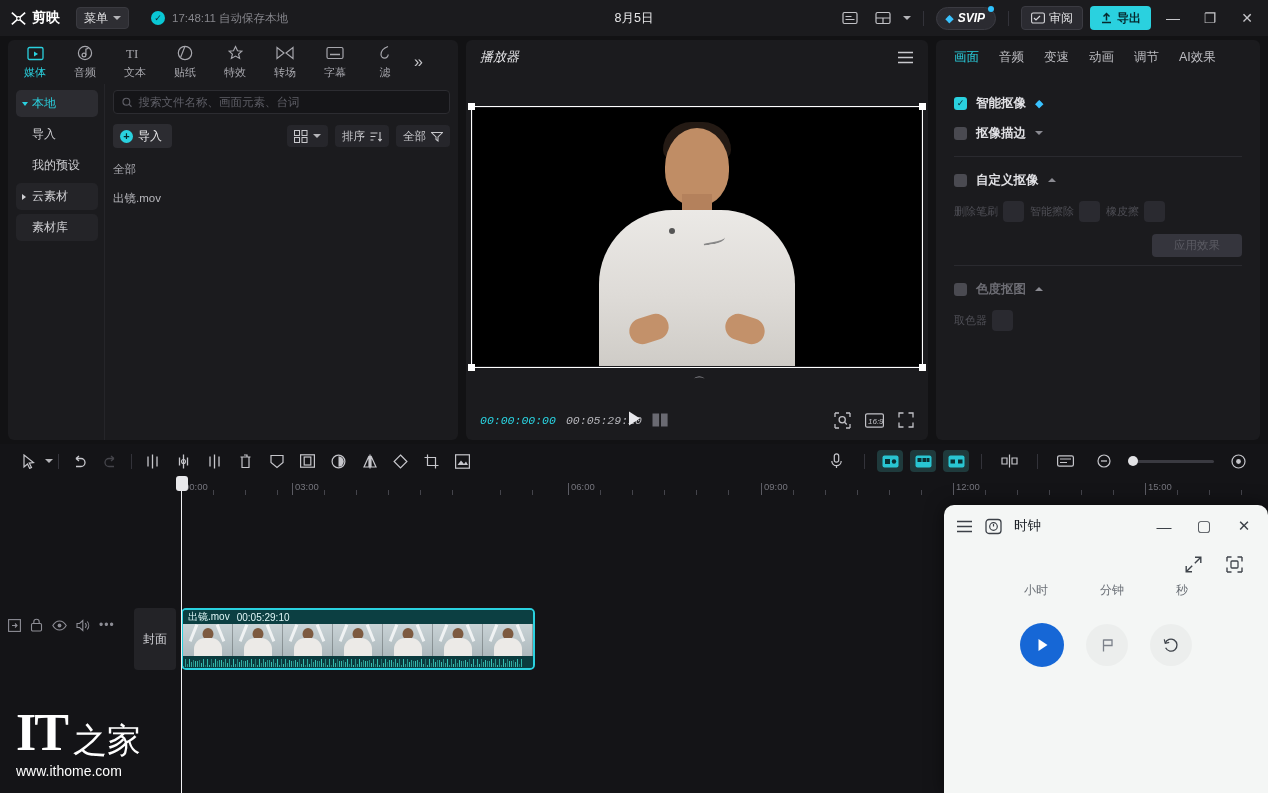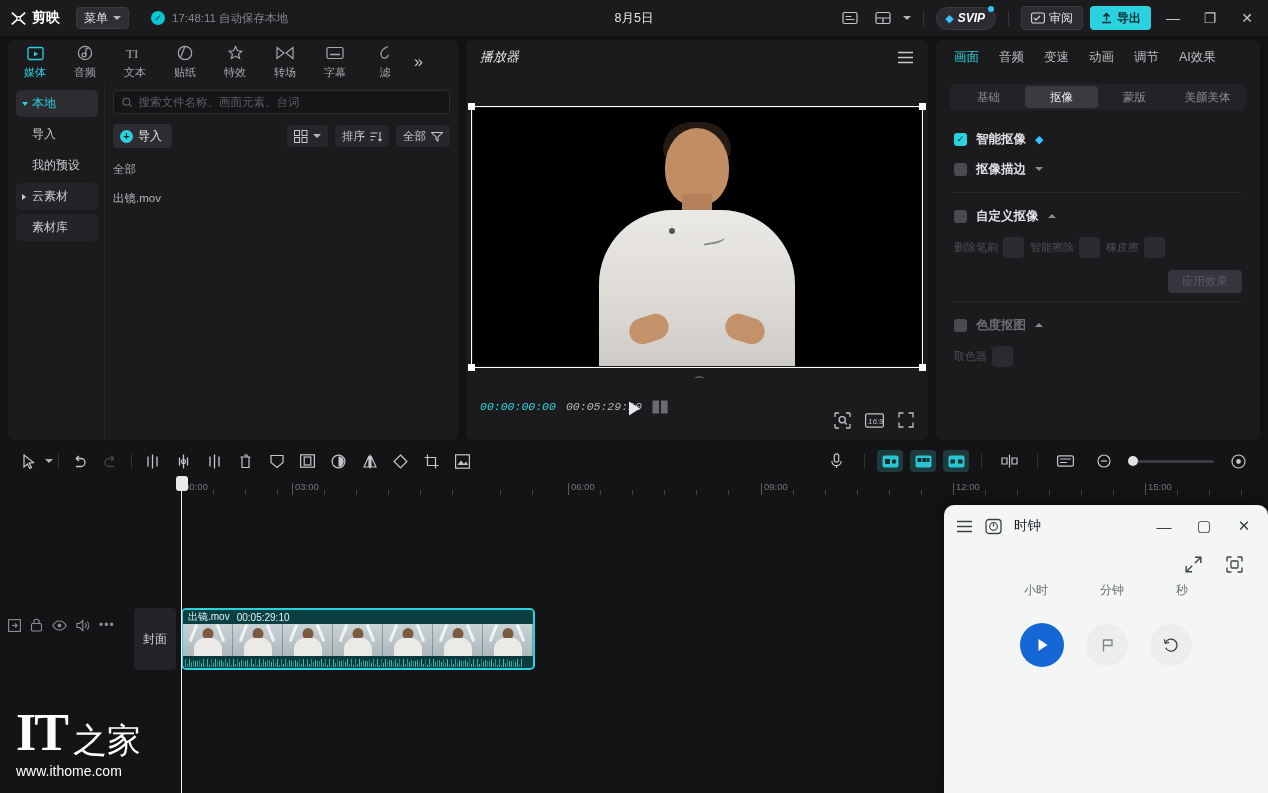--- a/index.html
+++ b/index.html
@@ -108,21 +108,21 @@
     background:linear-gradient(180deg,#ebe9e6 0%,#dedbd7 55%,#cfccc7 100%);
   }
   .vid-head { position:absolute; left:50%; top:20px; transform:translateX(-50%); width:64px;height:78px;border-radius:50% 50% 45% 45%;background:#c08d65; }
   .vid-hair { position:absolute; left:50%; top:14px; transform:translateX(-50%); width:68px;height:38px;border-radius:34px 34px 12px 12px;background:#241a14; }
   .vid-neck { position:absolute; left:50%; top:86px; transform:translateX(-50%); width:30px;height:26px;background:#b4815c; }
   .vid-arm-l { position:absolute; left:50%; bottom:24px; margin-left:-68px; width:40px;height:26px;border-radius:14px;background:#c3916a; transform:rotate(-18deg); }
   .vid-arm-r { position:absolute; left:50%; bottom:24px; margin-left:28px; width:40px;height:26px;border-radius:14px;background:#c3916a; transform:rotate(18deg); }
   .vid-mic { position:absolute; left:50%; top:120px; margin-left:-28px; width:6px;height:6px;border-radius:50%;background:#555; }
   .swoosh { position:absolute; left:50%; top:128px; margin-left:6px; width:22px;height:8px; border-bottom:2px solid #888; border-radius:0 0 60% 0; transform:rotate(-9deg); }
   .curve-handle { position:absolute; bottom:8px; left:50%; transform:translateX(-50%); color:#9a9aa0; font-size:13px; }
-  .player-foot { height:40px; display:flex; padding:0 14px; gap:10px; }
+  .player-foot { height:40px; display:flex; align-items:center; padding:0 14px; gap:10px; }
   .tc-cur { color:#2ad1df; font-size:11.5px; font-family:"Liberation Mono","DejaVu Sans Mono",monospace; }
   .tc-tot { color:#b4b4b9; font-size:11.5px; font-family:"Liberation Mono","DejaVu Sans Mono",monospace; }
   .play-center { position:absolute; left:50%; transform:translateX(-50%); }
   .pf-right { margin-left:auto; display:flex; align-items:center; gap:14px; color:#c2c2c7; }
 
   
   .right-panel { width:324px; display:flex; flex-direction:column; overflow:hidden; }
   .rp-tabs { height:34px; display:flex; align-items:center; gap:20px; padding:0 18px; font-size:12.5px; color:#bdbdc2; }
   .rp-tabs .rt.active { color:#2ad1df; }
   .rp-sub { margin:10px 14px 0 14px; height:26px; background:#232327; border-radius:5px; display:flex; align-items:center; padding:2px; }
@@ -141,21 +141,21 @@
   .tool-row { display:flex; align-items:center; gap:6px; margin-top:6px; }
   .tool-item { display:flex; align-items:center; gap:5px; font-size:11px; color:#4e4e55; }
   .tool-sq { width:21px;height:21px;border-radius:4px;background:#2a2a30; }
   .slider-row { display:flex; align-items:center; gap:10px; margin-top:12px; }
   .sl-label { font-size:11.5px; color:#4e4e55; width:26px; }
   .track { flex:1; height:3px; background:#33333a; border-radius:2px; position:relative; }
   .track .fill { position:absolute;left:0;top:0;height:3px;width:18%;background:#45454d;border-radius:2px; }
   .knob { position:absolute; left:16%; top:-3.5px; width:8px;height:10px;border-radius:3px;background:#6d6d76; }
   .numbox { width:42px;height:20px;background:#222227;border-radius:3px;display:flex;align-items:center;justify-content:center;font-size:11px;color:#4e4e55; }
   .spin { width:14px;height:20px;display:flex;flex-direction:column;align-items:center;justify-content:center;gap:3px;color:#44444b;font-size:7px; }
-  .apply-btn { margin-top:12px; margin-left:auto; width:74px;height:23px;background:#35353d;border-radius:4px;display:flex;align-items:center;justify-content:center;font-size:11.5px;color:#5c5c64; }
+  .apply-btn { margin-top:12px; margin-left:auto; width:90px;height:23px;background:#35353d;border-radius:4px;display:flex;align-items:center;justify-content:center;font-size:11.5px;color:#5c5c64; }
   .apply-wrap { display:flex; }
 
   
   .timeline { position:absolute; left:0; right:0; top:444px; bottom:0; background:#141417; }
   .tl-toolbar { height:34px; display:flex; align-items:center; padding:0 14px; gap:0; }
   .tl-ic { width:31px;height:26px;display:flex;align-items:center;justify-content:center;color:#c6c6cb; }
   .tl-div { width:1px;height:15px;background:#33333a;margin:0 5px; }
   .tl-right { margin-left:auto; display:flex; align-items:center; gap:7px; }
   .tl-ic-t { width:26px;height:22px;border-radius:4px;display:flex;align-items:center;justify-content:center;background:#1f3a3c; }
   .zoom-track { width:86px;height:3px;background:#3a3a41;border-radius:2px;position:relative;margin:0 2px; }
@@ -467,26 +467,20 @@
   </div>
 
   <div class="panel right-panel">
     <div class="rp-tabs">
       <span class="rt active">画面</span>
       <span class="rt">音频</span>
       <span class="rt">变速</span>
       <span class="rt">动画</span>
       <span class="rt">调节</span>
       <span class="rt">AI效果</span>
-    </div>
-    <div class="rp-sub">
-      <div class="sub">基础</div>
-      <div class="sub active">抠像</div>
-      <div class="sub">蒙版</div>
-      <div class="sub">美颜美体</div>
     </div>
     <div class="rp-body">
       <div class="row">
         <span class="chk">✓</span>
         <span class="row-label">智能抠像</span>
         <span class="gem">◆</span>
       </div>
       <div class="row">
         <span class="chk off"></span>
         <span class="row-label">抠像描边</span>

